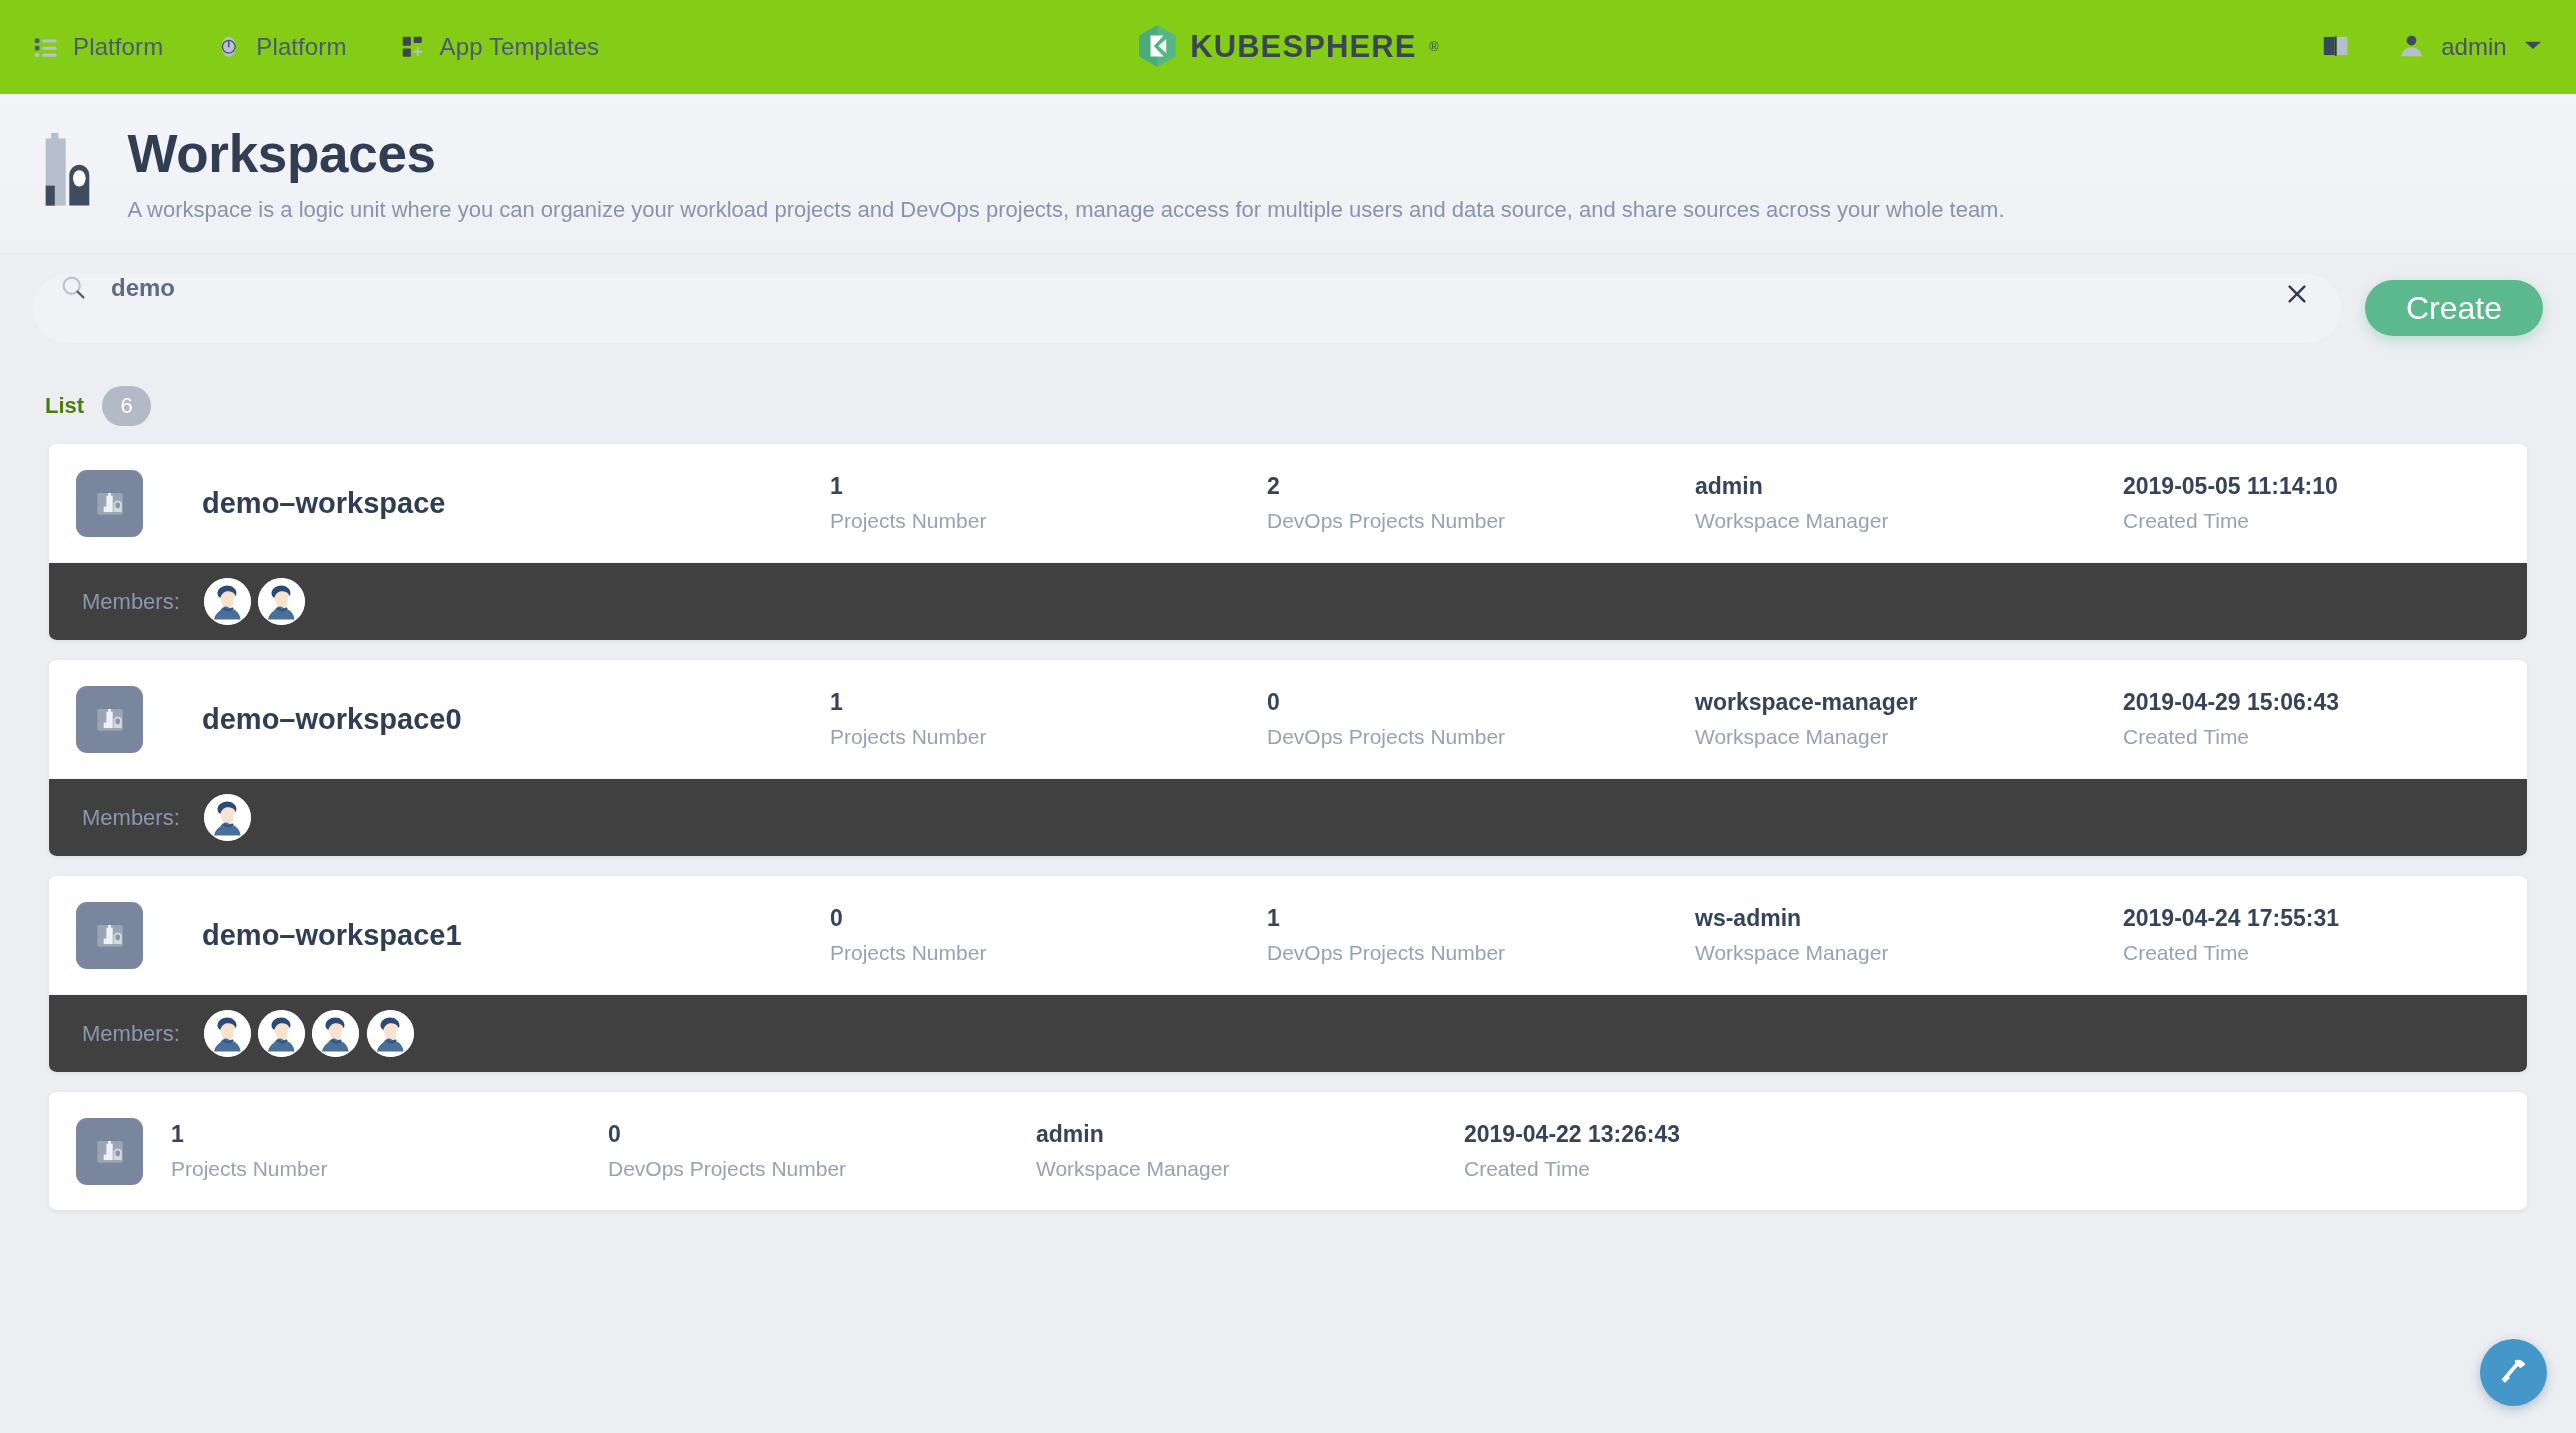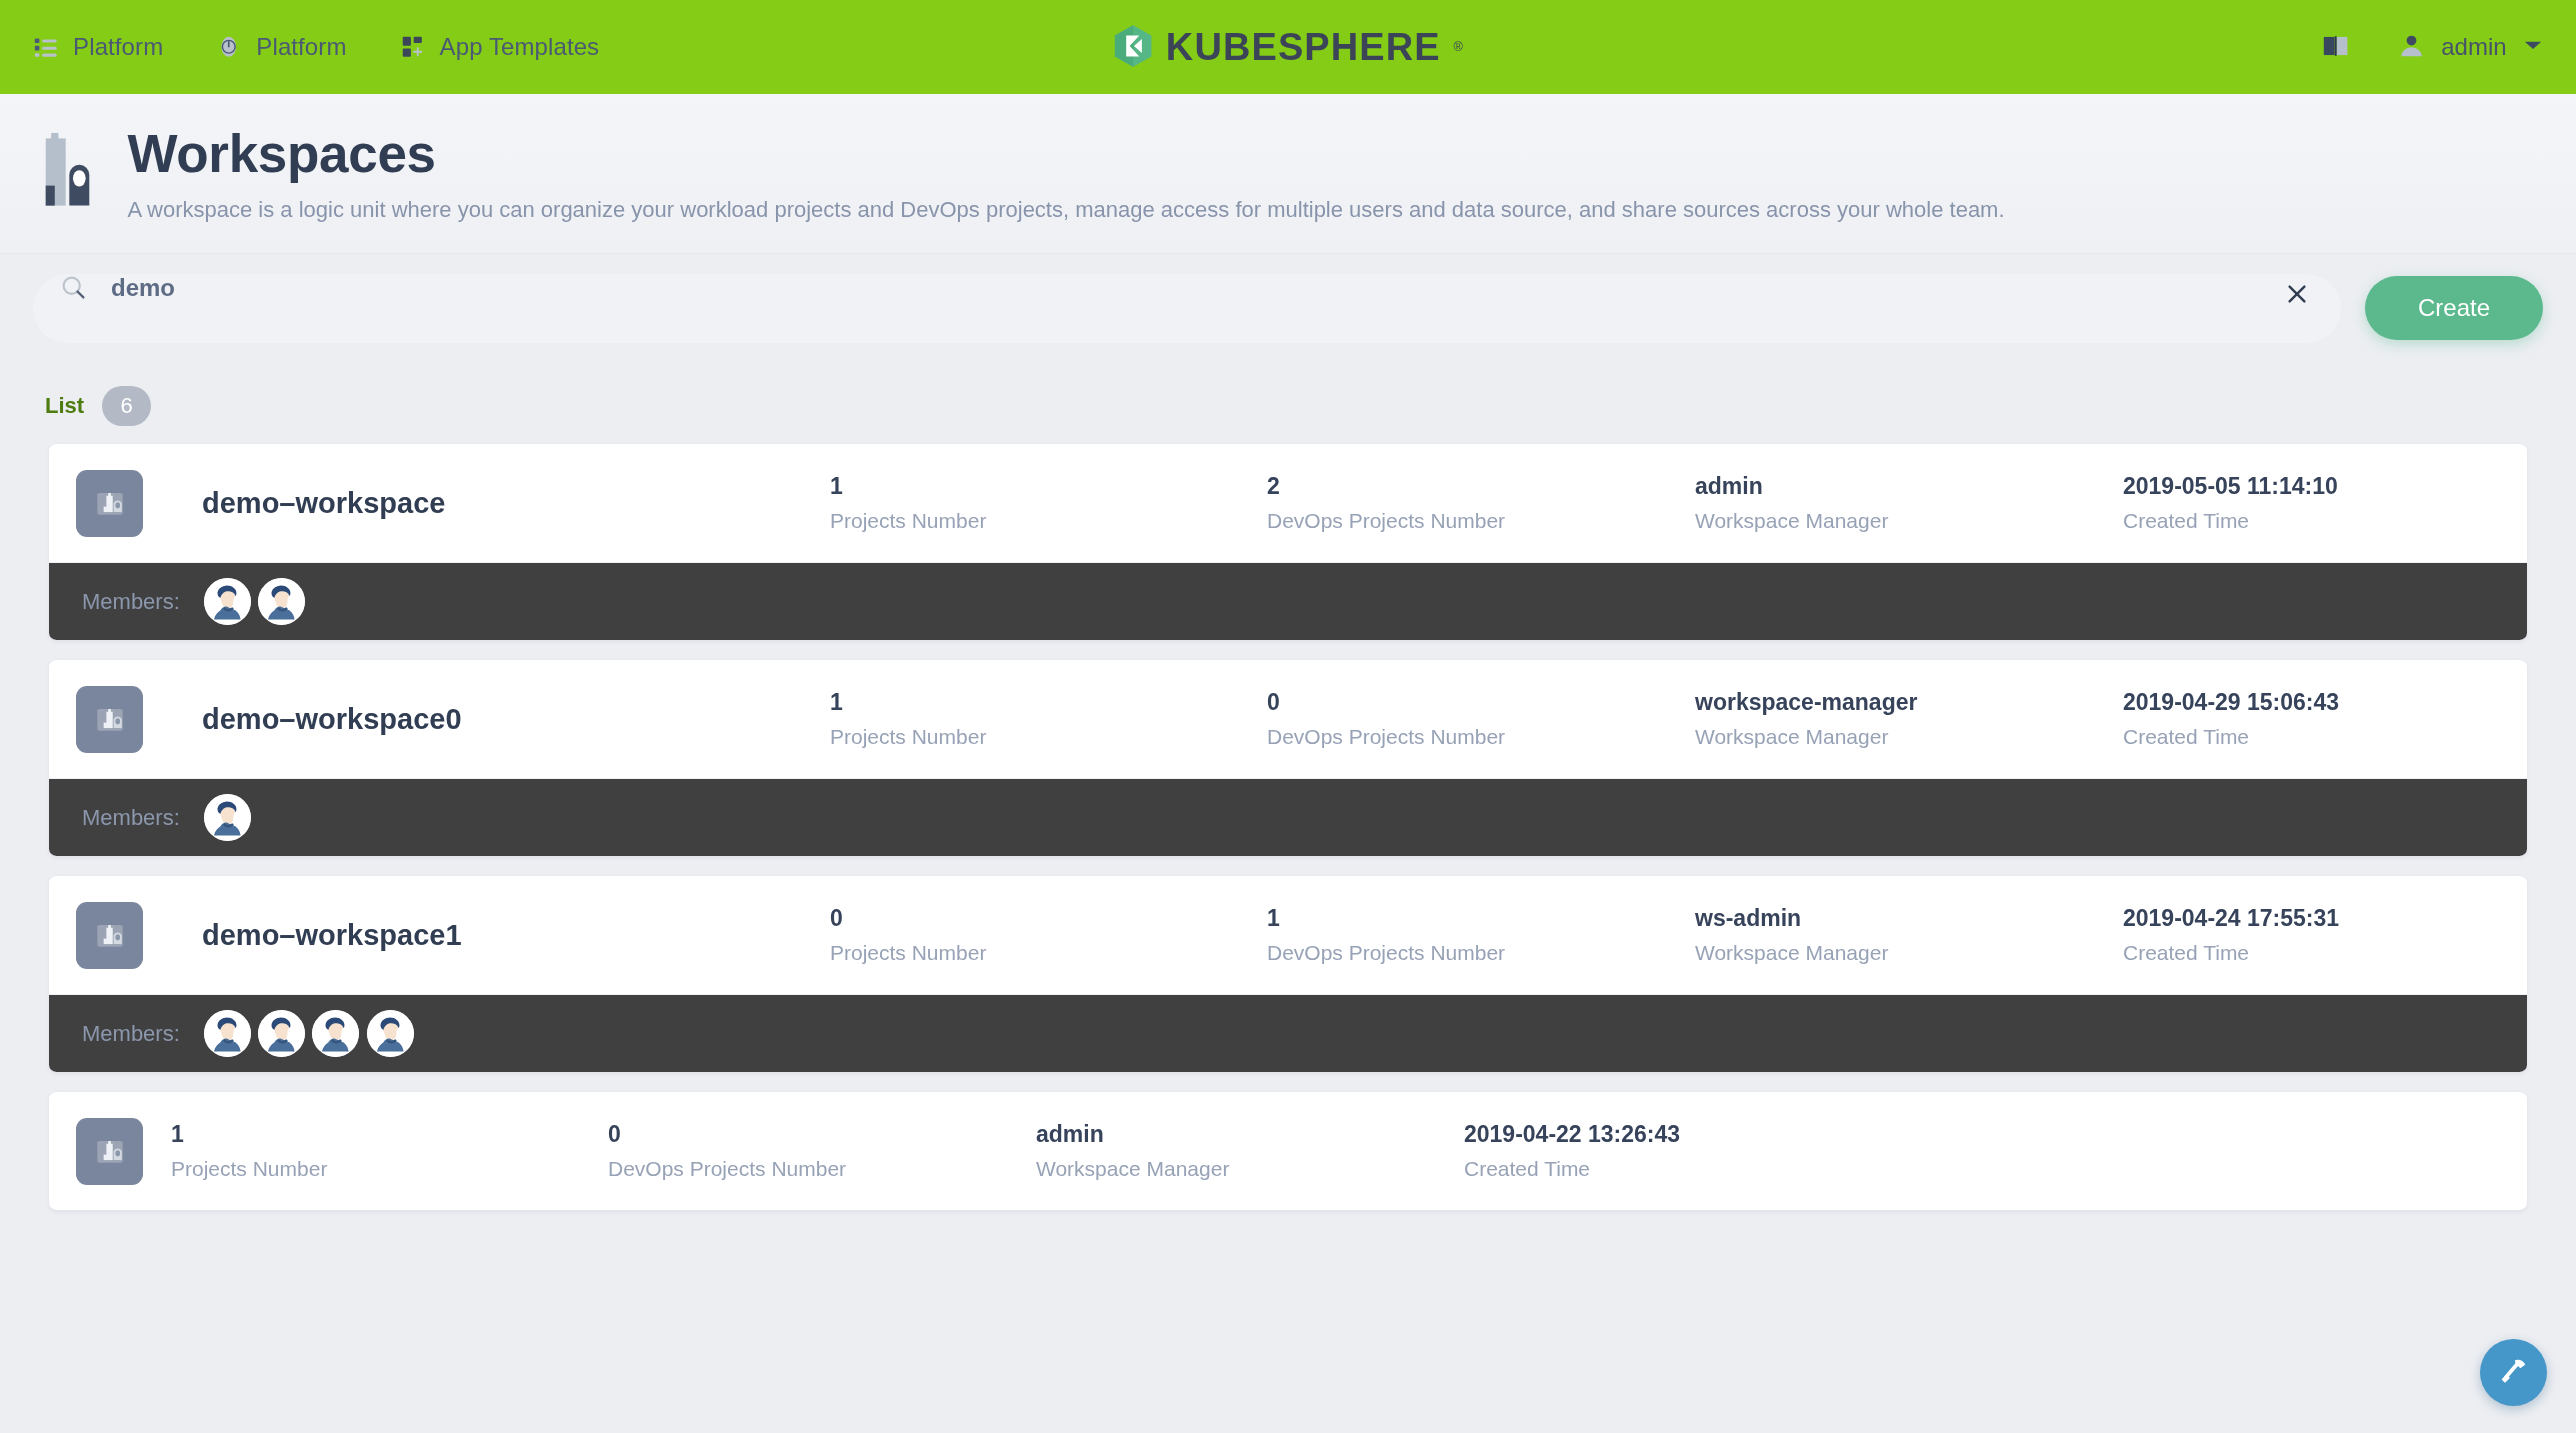--- a/index.html
+++ b/index.html
@@ -36,21 +36,21 @@
 
   .brand {
     position: absolute;
     left: 50%;
     transform: translateX(-50%);
     display: flex;
     align-items: center;
     gap: 12.7px;
   }
   .brand-text {
-    font-size: 38px;
+    font-size: 31px;
     font-weight: 700;
     color: #3b4557;
     letter-spacing: 1.1px;
   }
   .brand-reg { font-size: 12.7px; vertical-align: super; color: #3b4557; }
 
   .topbar-right {
     position: absolute;
     right: 33px;
     display: flex;
@@ -113,25 +113,25 @@
     outline: none;
     font-family: "Liberation Sans", sans-serif;
   }
   .clear-btn {
     width: 40px; height: 40px;
     display: flex; align-items: center; justify-content: center;
     cursor: pointer;
   }
   .create-btn {
     width: 178px;
-    height: 64px;
+    height: 56px;
     border-radius: 33px;
     background: #5cb98e;
     color: #ffffff;
-    font-size: 24px;
+    font-size: 32px;
     border: none;
     cursor: pointer;
     font-family: "Liberation Sans", sans-serif;
     box-shadow: 0 4.5px 12.7px rgba(92,185,142,0.35);
   }
 
   
   .list-header {
     display: flex;
     align-items: center;

